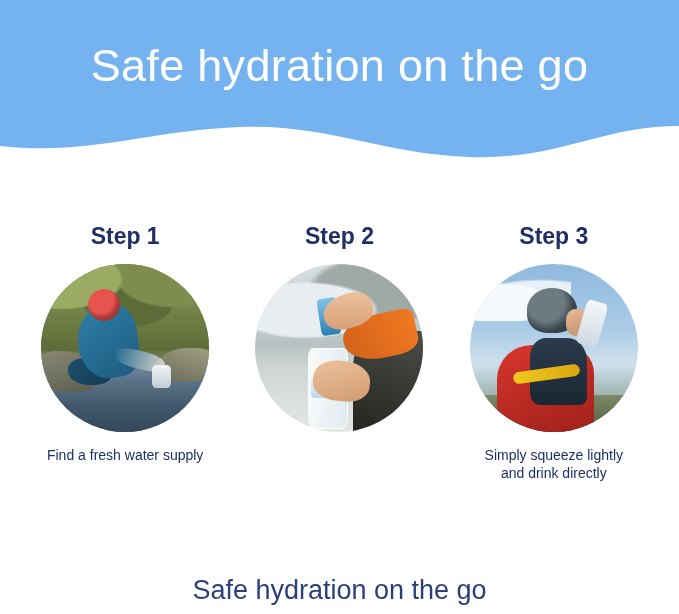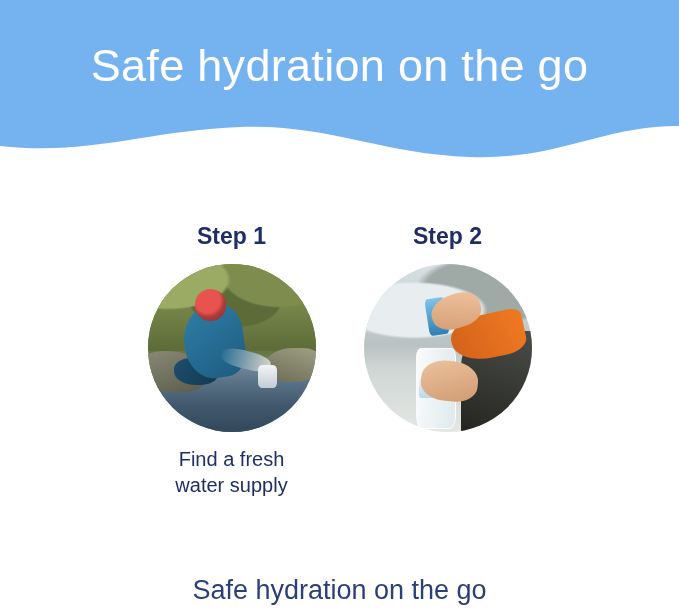--- a/index.html
+++ b/index.html
@@ -59,21 +59,21 @@
   .circle {
     width: 168px;
     height: 168px;
     border-radius: 50%;
     overflow: hidden;
     position: relative;
   }
   .step-caption {
     margin-top: 14px;
     color: #1f2f66;
-    font-size: 20px;
+    font-size: 14px;
     line-height: 1.32;
     text-align: center;
     max-width: 160px;
   }
   .footer {
     position: absolute;
     left: 0;
     bottom: 8px;
     width: 679px;
     text-align: center;
@@ -191,16 +191,33 @@
         <div class="s2-sleeve"></div>
         <div class="s2-bottle"></div>
         <div class="s2-label"></div>
         <div class="s2-hand2"></div>
         <div class="s2-cap"></div>
         <div class="s2-hand1"></div>
       </div>
     </div>
   </div>
 
+  <div class="step">
+    <div class="step-label">Step 3</div>
+    <div class="circle">
+      <div class="scene">
+        <div class="s3-sky"></div>
+        <div class="s3-cloud"></div>
+        <div class="s3-hill"></div>
+        <div class="s3-torso"></div>
+        <div class="s3-drysuit"></div>
+        <div class="s3-strap"></div>
+        <div class="s3-helmet"></div>
+        <div class="s3-face"></div>
+        <div class="s3-bottle"></div>
+      </div>
+    </div>
+    <div class="step-caption">Simply squeeze lightly and drink directly</div>
+  </div>
 
 </div>
 
 <div class="footer">Safe hydration on the go</div>
 
 </body></html>

